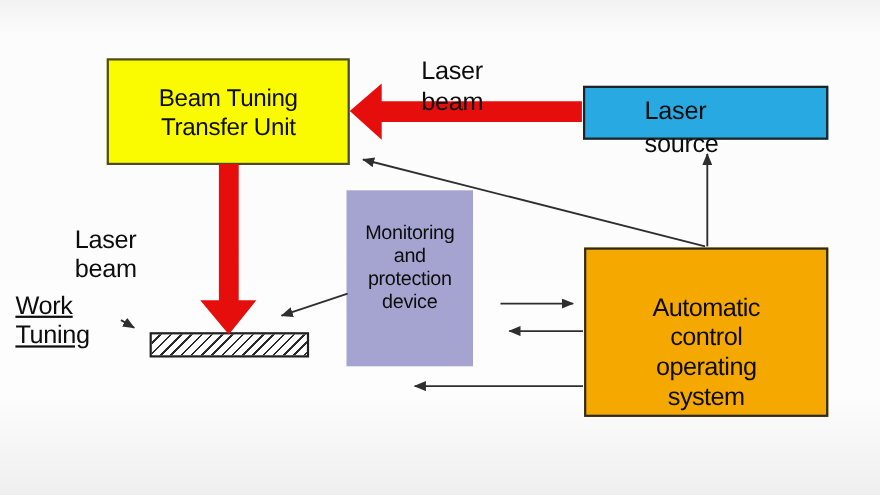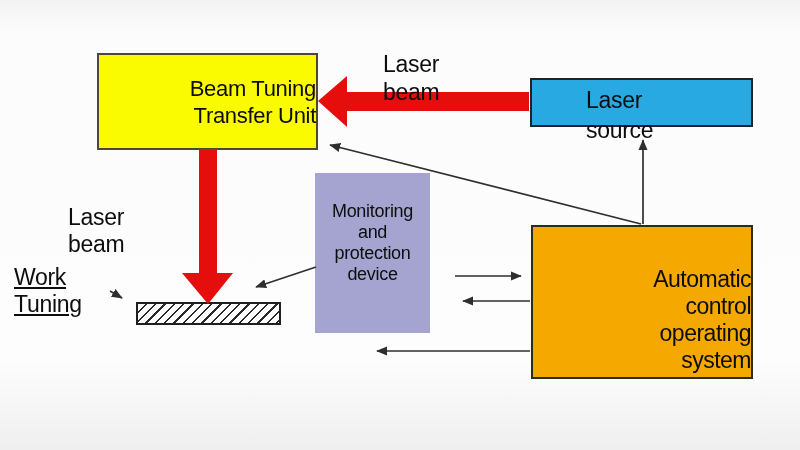--- a/index.html
+++ b/index.html
@@ -59,31 +59,31 @@
   #lbl-work-piece{left:14px;top:264px;text-decoration:underline;}
 </style>
 </head>
 <body>
 
 <div id="canvas">
 
 
   <div class="box" id="workpiece"></div>
 
-  <div class="box" id="box-beam-tuning" style="background-color: rgb(251, 251, 0); align-items: flex-end;">
+  <div class="box" id="box-beam-tuning" style="background-color: rgb(251, 251, 0);">
     <div class="ln">Beam Tuning</div>
     <div class="ln">Transfer Unit</div>
   </div>
 
   <div class="box" id="box-laser-source" style="background-color: rgb(41, 169, 225);">
     <div class="ln">Laser</div>
     <div class="ln">source</div>
   </div>
 
-  <div class="box" id="box-control" style="background-color: rgb(245, 168, 0); text-align: right;">
+  <div class="box" id="box-control" style="background-color: rgb(245, 168, 0);">
     <div class="ln">Automatic</div>
     <div class="ln">control</div>
     <div class="ln">operating</div>
     <div class="ln">system</div>
   </div>
 
   <div class="box" id="box-monitoring" style="background-color: rgb(165, 164, 208);">
     <div class="ln">Monitoring</div>
     <div class="ln">and</div>
     <div class="ln">protection</div>

